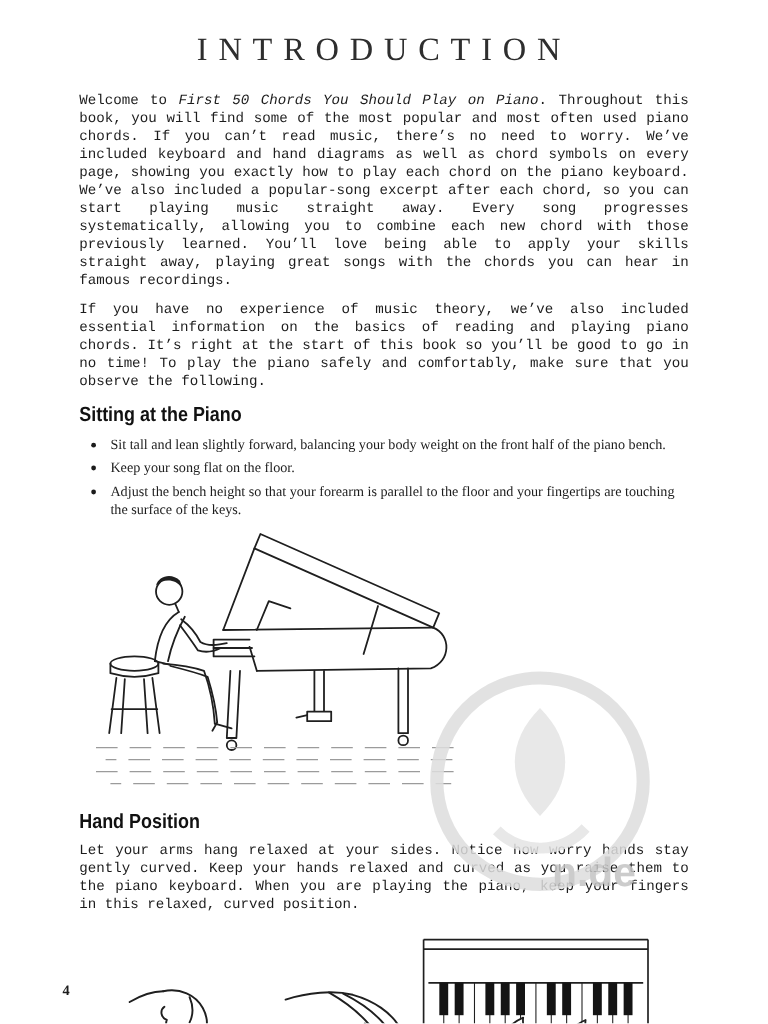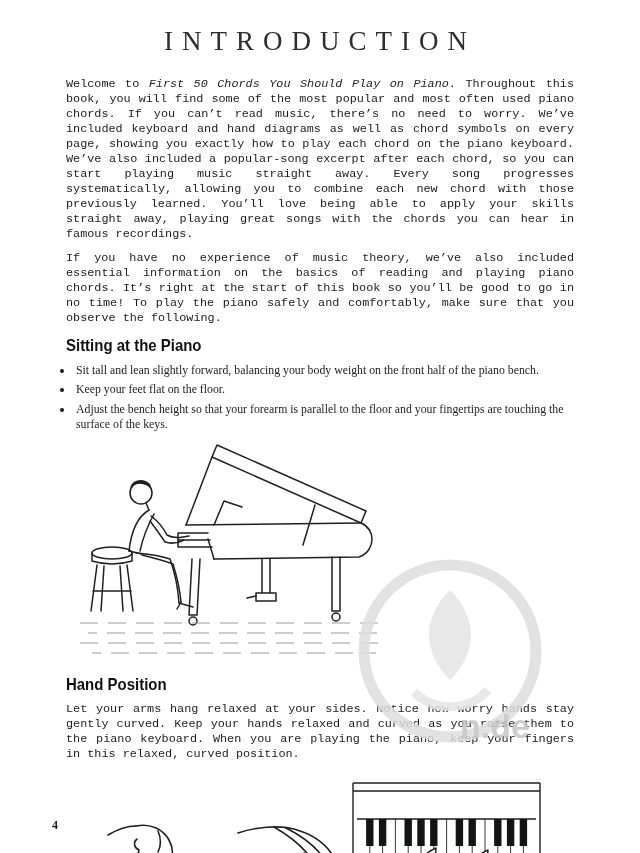--- a/index.html
+++ b/index.html
@@ -38,21 +38,21 @@
     font-weight:700;
     font-size:17px;
     color:#111;
     margin:10px 0 7px 0;
     transform:scaleX(.88);
     transform-origin:left center;
     white-space:nowrap;
   }
   ul.bullets {
     list-style:disc outside;
-    margin:0 0 4px 8px;
+    margin:0 0 4px 24px;
   }
   ul.bullets li {
     font-size:11.8px;
     line-height:1.27;
     margin-bottom:5px;
     padding-left:2px;
   }
   .pianist-wrap { text-align:center; margin:4px 0 8px 0; }
   .hands-row {
     display:flex;
@@ -84,21 +84,21 @@
   <h1 class="title">INTRODUCTION</h1>
 
   <p class="body"><span>Welcome to </span><i>First 50 Chords You Should Play on Piano</i><span>. Throughout this book, you will find some of the most popular and most often used piano chords. If you can’t read music, there’s no need to worry. We’ve included keyboard and hand diagrams as well as chord symbols on every page, showing you exactly how to play each chord on the piano keyboard. We’ve also included a popular-song excerpt after each chord, so you can start playing music straight away. Every song progresses systematically, allowing you to combine each new chord with those previously learned. You’ll love being able to apply your skills straight away, playing great songs with the chords you can hear in famous recordings.</span></p>
 
   <p class="body">If you have no experience of music theory, we’ve also included essential information on the basics of reading and playing piano chords. It’s right at the start of this book so you’ll be good to go in no time! To play the piano safely and comfortably, make sure that you observe the following.</p>
 
   <h2 class="sec">Sitting at the Piano</h2>
 
   <ul class="bullets">
     <li>Sit tall and lean slightly forward, balancing your body weight on the front half of the piano bench.</li>
-    <li>Keep your feet flat on the floor.</li>
+    <li>Keep your song flat on the floor.</li>
     <li>Adjust the bench height so that your forearm is parallel to the floor and your fingertips are touching the surface of the keys.</li>
   </ul>
 
   <div class="pianist-wrap">
     <svg width="330" height="228" viewBox="0 0 330 228">
       <g stroke="#1f1f1f" stroke-width="1.5" fill="none" stroke-linecap="round" stroke-linejoin="round">
         <path d="M151,8 L300,74 L295,86 L146,20 Z"></path>
         <path d="M249,68 L237,108"></path>
         <path d="M146,20 L120,88"></path>
         <path d="M120,88 L295,86"></path>

